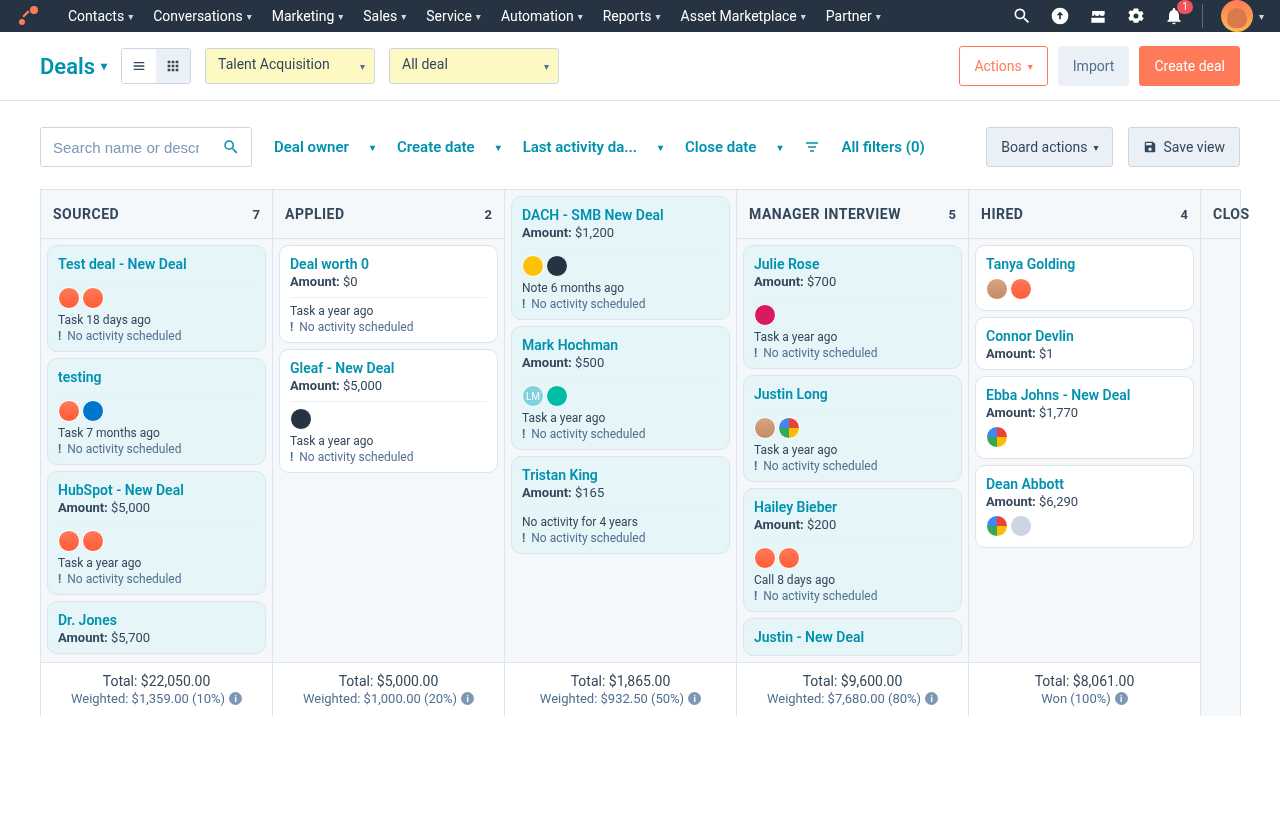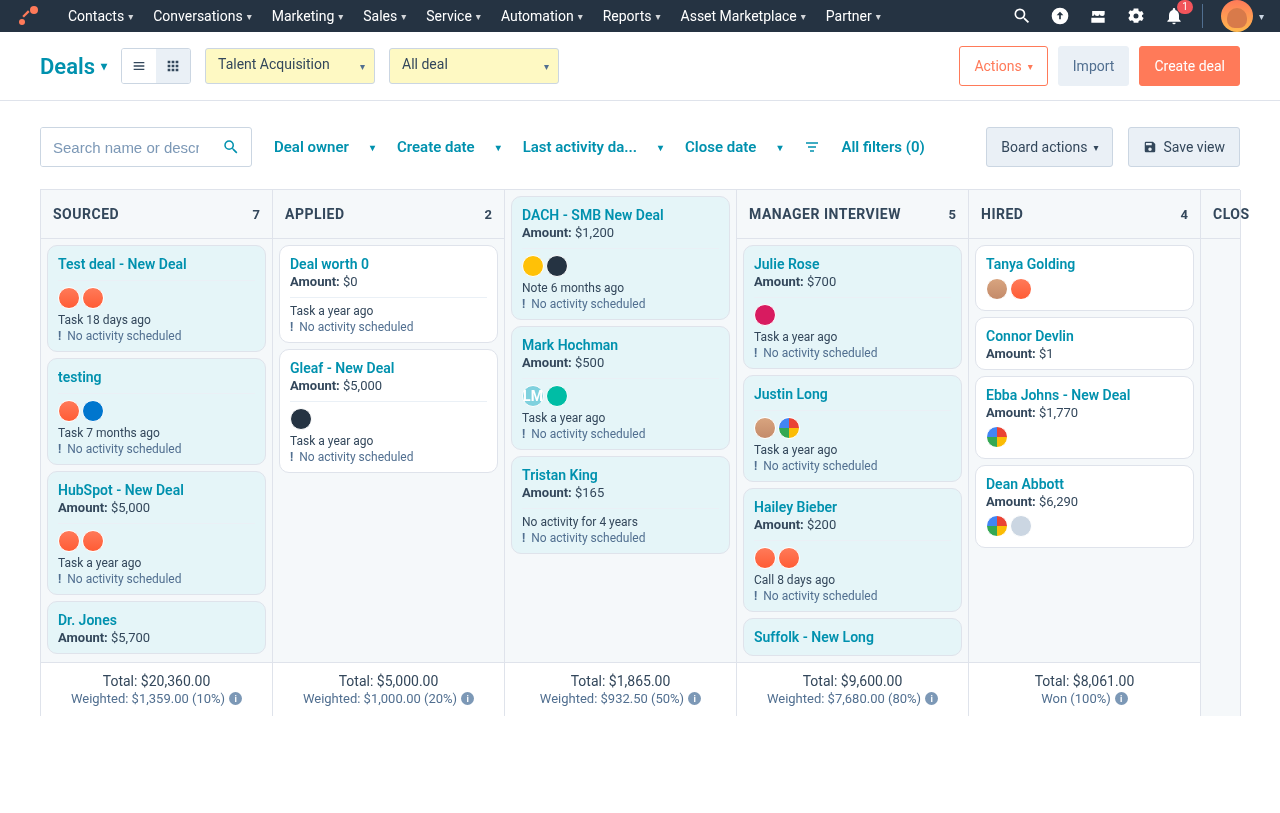--- a/index.html
+++ b/index.html
@@ -85,21 +85,21 @@
 
 .av.hub{background:linear-gradient(#ff7a59,#ff5c35);} 
 .av.dell{background:#0076ce;}
 .av.dark{background:#253342;}
 .av.yel{background:#ffc107;}
 .av.pink{background:#d81b60;}
 .av.goog{background:conic-gradient(#ea4335 0 25%,#fbbc05 25% 50%,#34a853 50% 75%,#4285f4 75%);}
 .av.teal{background:#00bda5;}
 .av.grayp{background:#cbd6e2;}
 .av.person{background:linear-gradient(#d8a47f,#c48b6a);}
-.av.lm{background:#7fd1de;display:flex;align-items:center;justify-content:center;font-size:14px;font-weight:700;color:#fff;}
+.av.lm{background:#7fd1de;display:flex;align-items:center;justify-content:center;font-size:10px;font-weight:400;color:#fff;}
 .av.leaf{background:#253342;}
 
 </style>
 </head>
 <body>
 
 <div class="top-nav">
   <div class="nav-left">
     <div class="logo">
       <svg viewBox="0 0 24 24">
@@ -313,21 +313,21 @@
             </div>
             <div class="card-meta">Task a year ago</div>
             <div class="card-noact">No activity scheduled</div>
           </div>
           <div class="card sel">
             <div class="card-title">Dr. Jones</div>
             <div class="card-amount"><b>Amount:</b> $5,700</div>
           </div>
         </div>
         <div class="col-foot">
-          <div class="foot-total">Total: $20,360.00</div>
+          <div class="foot-total">Total: $22,050.00</div>
           <div class="foot-weight">
             <span>Weighted: $1,359.00 (10%)</span>
             <span class="info-ic">i</span>
           </div>
         </div>
       </div>
       <div class="col">
         <div class="col-head">
           <span class="col-title">APPLIED</span>
           <span class="col-count">2</span>
@@ -430,21 +430,21 @@
             <div class="card-amount"><b>Amount:</b> $200</div>
             <hr class="card-hr">
             <div class="avatars">
               <span class="av hub"></span>
               <span class="av hub"></span>
             </div>
             <div class="card-meta">Call 8 days ago</div>
             <div class="card-noact">No activity scheduled</div>
           </div>
           <div class="card sel">
-            <div class="card-title">Suffolk - New Long</div>
+            <div class="card-title">Justin - New Deal</div>
           </div>
         </div>
         <div class="col-foot">
           <div class="foot-total">Total: $9,600.00</div>
           <div class="foot-weight">
             <span>Weighted: $7,680.00 (80%)</span>
             <span class="info-ic">i</span>
           </div>
         </div>
       </div>

